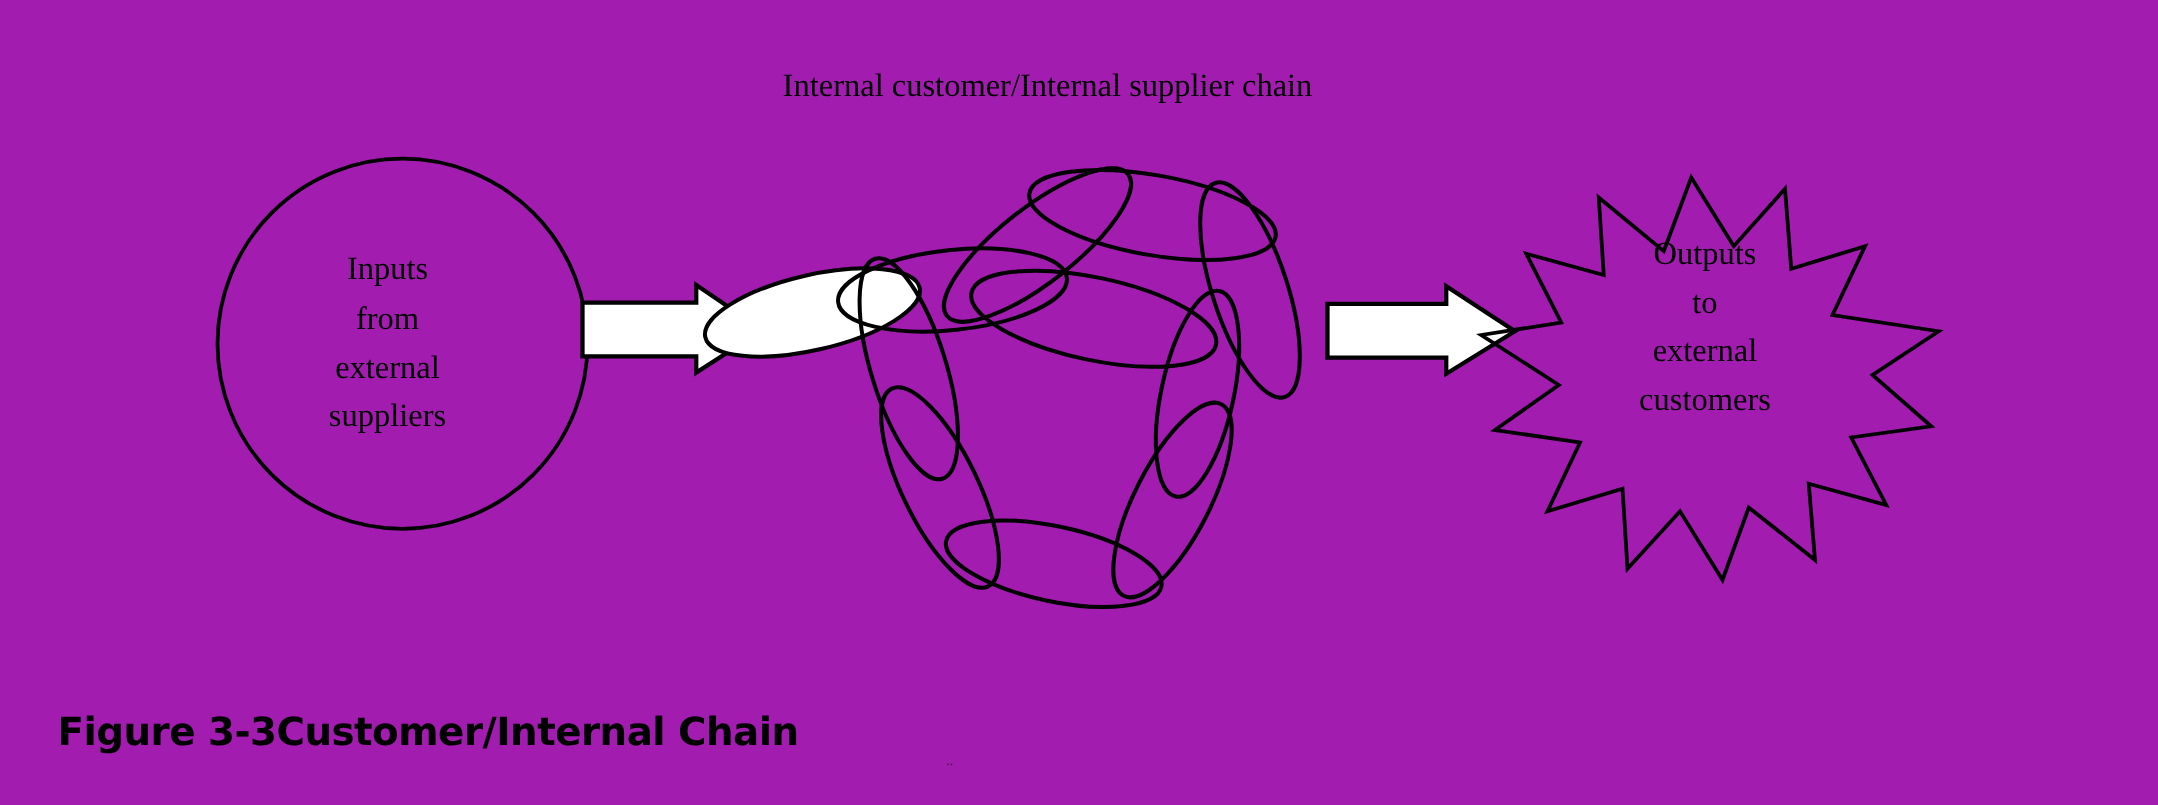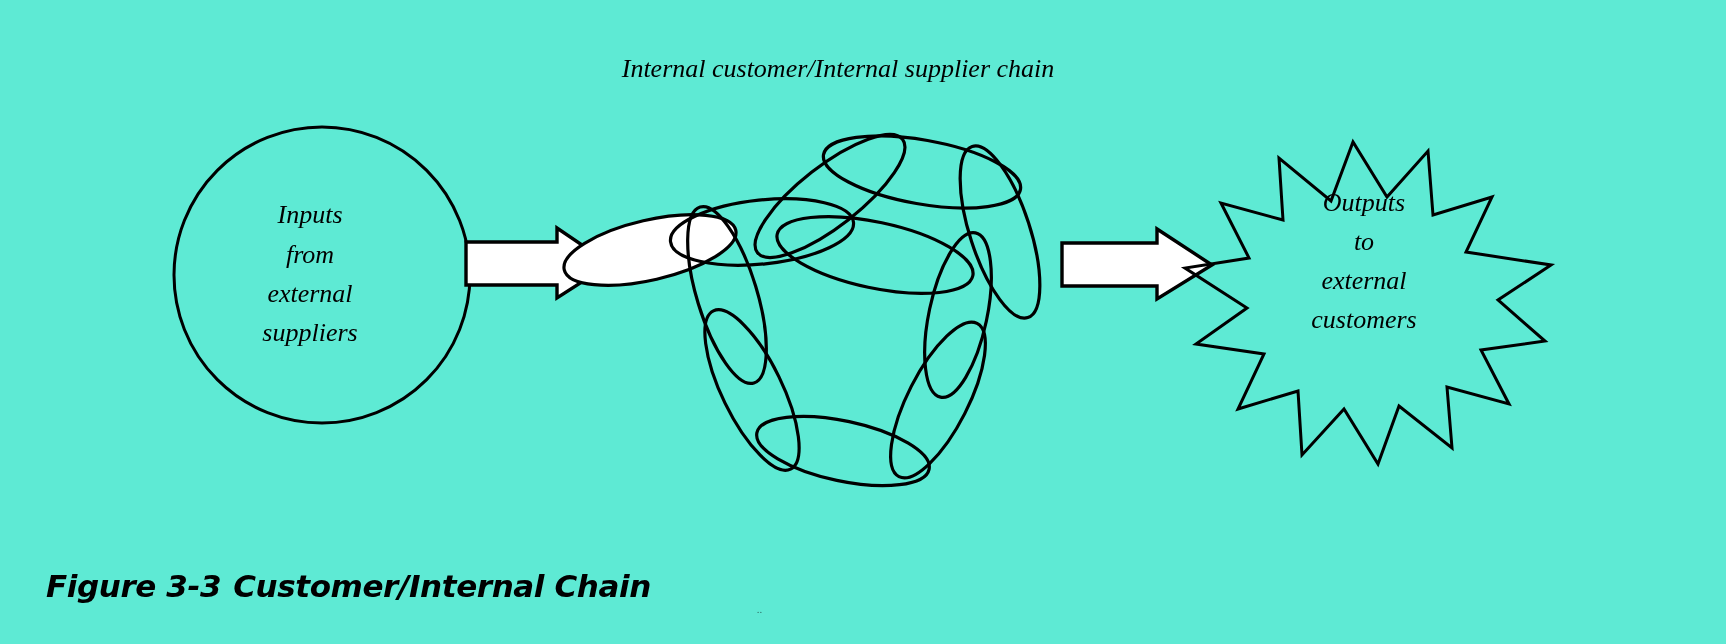--- a/index.html
+++ b/index.html
@@ -9,23 +9,22 @@
     background: #ffffff;
   }
   body {
     font-family: "Liberation Serif", "DejaVu Serif", serif;
     color: #000000;
   }
   #figure-root {
     position: relative;
     width: 1726px;
     height: 644px;
-    background: #5eead4;
+    background: #a21caf;
     overflow: hidden;
-    font-style: italic;
   }
   #diagram-canvas {
     position: absolute;
     left: 0;
     top: 0;
     width: 1726px;
     height: 644px;
   }
   .stroke-shape {
     fill: none;
@@ -67,21 +66,20 @@
     left: 46px;
     top: 568px;
     font-family: "DejaVu Sans", "Liberation Sans", sans-serif;
     font-weight: bold;
     font-size: 31px;
     letter-spacing: -0.4px;
     color: #000000;
     white-space: nowrap;
   }
   #figure-caption .caption-number {
-    margin-right: 12px;
   }
   #scan-speck {
     position: absolute;
     left: 757px;
     top: 607px;
     width: 9px;
     height: 4px;
     color: #000;
     font-size: 11px;
     line-height: 4px;

